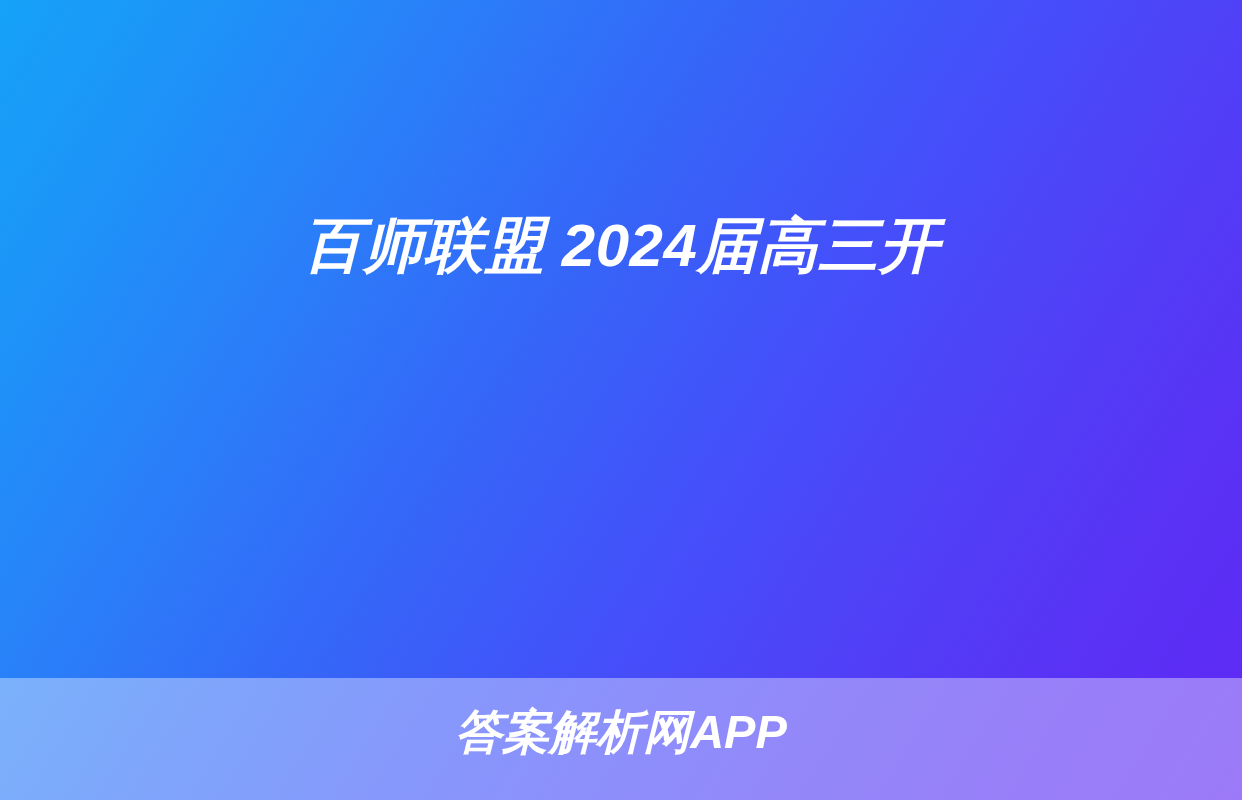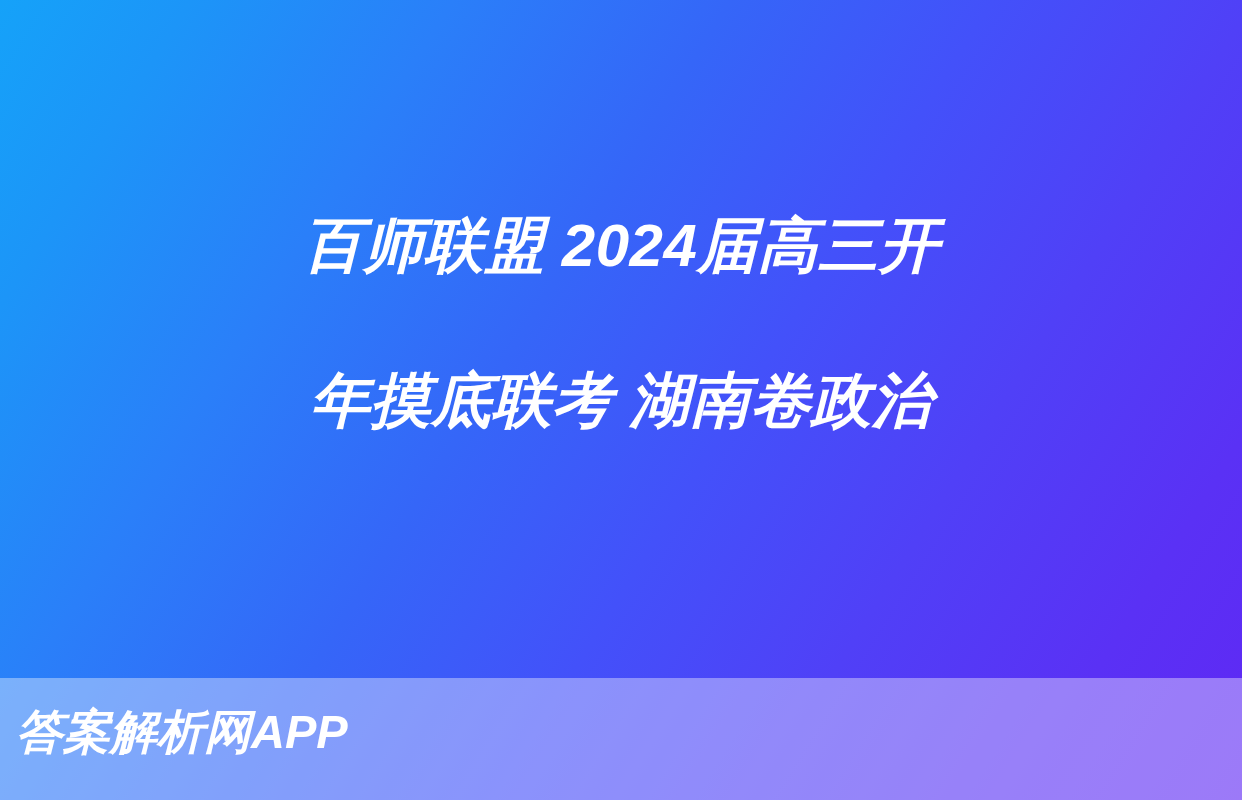--- a/index.html
+++ b/index.html
@@ -62,38 +62,36 @@
     top: 678px;
     height: 122px;
     background-color: rgba(255, 255, 255, 0.38);
   }
 
   .watermark {
     position: absolute;
     left: 0;
     right: 0;
     top: 702px;
-    text-align: left;
+    text-align: center;
     color: #ffffff;
     font-size: 47px;
     font-weight: 700;
     font-style: italic;
     letter-spacing: 0px;
     line-height: 60px;
     white-space: nowrap;
-    margin-left: 16px;
   }
 </style>
 </head>
 <body>
 
 <div id="poster">
 
   <div class="headline">
     <span class="line">百师联盟 2024届高三开</span>
-    <span class="line">年摸底联考 湖南卷政治</span>
   </div>
 
   <div class="footer-band"></div>
 
   <div class="watermark">答案解析网APP</div>
 
 </div>
 
 </body></html>

